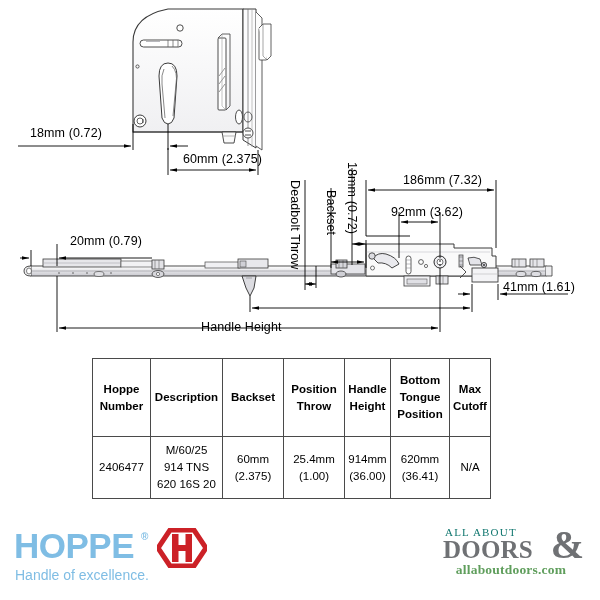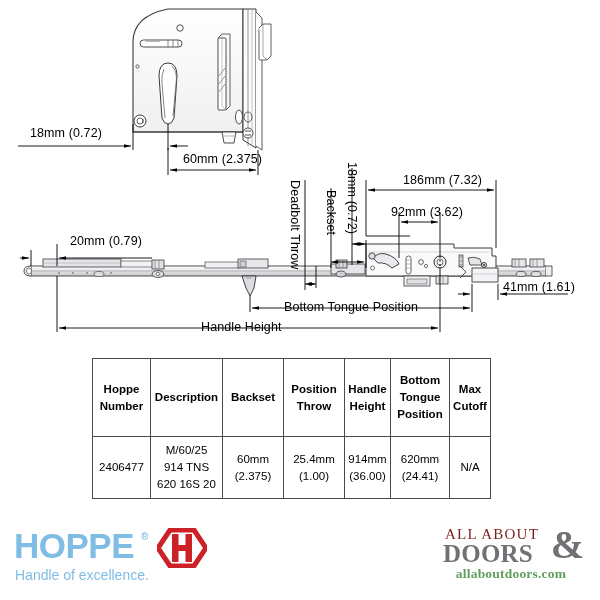--- a/index.html
+++ b/index.html
@@ -98,22 +98,22 @@
   }
   
   #aad-logo {
     position: absolute;
     left: 432px; top: 527px;
     width: 158px; height: 62px;
     text-align: center;
   }
   .aad-l1 {
     font-family: "Liberation Serif", serif;
-    font-size: 15px;
-    color: #7f1d1d;
+    font-size: 11px;
+    color: #0f766e;
     letter-spacing: 1.2px;
     line-height: 1;
     text-align: left;
     padding-left: 13px;
   }
   .aad-l2, .aad-l3 {
     font-family: "Liberation Serif", serif;
     font-size: 25px;
     font-weight: bold;
     color: #6f7174;
@@ -363,21 +363,20 @@
   <div class="dim" style="left:391px; top:205px;">92mm (3.62)</div>
 
   <div class="dim" style="left:503px; top:280px;">41mm (1.61)</div>
 
   <div class="dim vert" style="left:359px; top:162px;">18mm (0.72)</div>
 
   <div class="dim vert" style="left:302px; top:180px;">Deadbolt Throw</div>
 
   <div class="dim vert" style="left:338px; top:190px;">Backset</div>
 
-  <div class="dim" style="left:284px; top:300px;">Bottom Tongue Position</div>
 
   <div class="dim" style="left:201px; top:320px;text-align:right;">Handle Height</div>
 
   <table id="spec-table">
     <thead>
       <tr>
         <th class="c0">
           <div>Hoppe</div>
           <div>Number</div>
         </th>
@@ -417,21 +416,21 @@
         <td>
           <div>25.4mm</div>
           <div>(1.00)</div>
         </td>
         <td>
           <div>914mm</div>
           <div>(36.00)</div>
         </td>
         <td>
           <div>620mm</div>
-          <div>(24.41)</div>
+          <div>(36.41)</div>
         </td>
         <td>N/A</td>
       </tr>
     </tbody>
   </table>
 
   <div id="hoppe-logo">
     <div id="hoppe-word">HOPPE</div>
     <div id="hoppe-reg">®</div>
     <svg id="hoppe-hex" viewBox="0 0 50 40">

